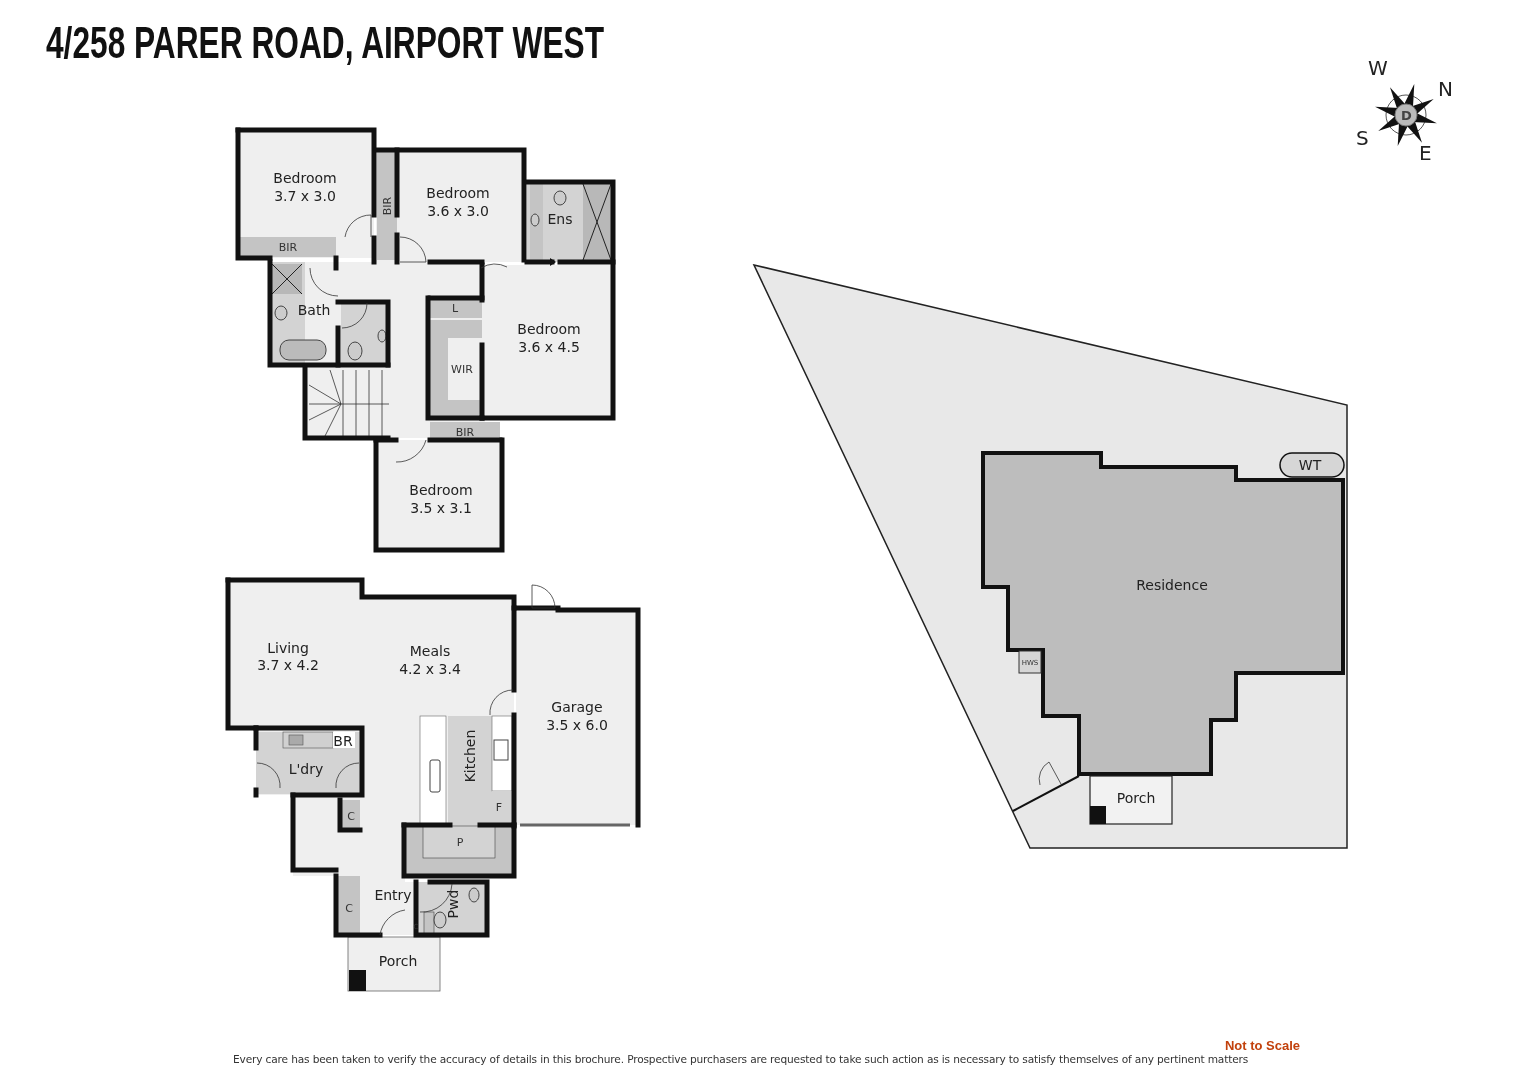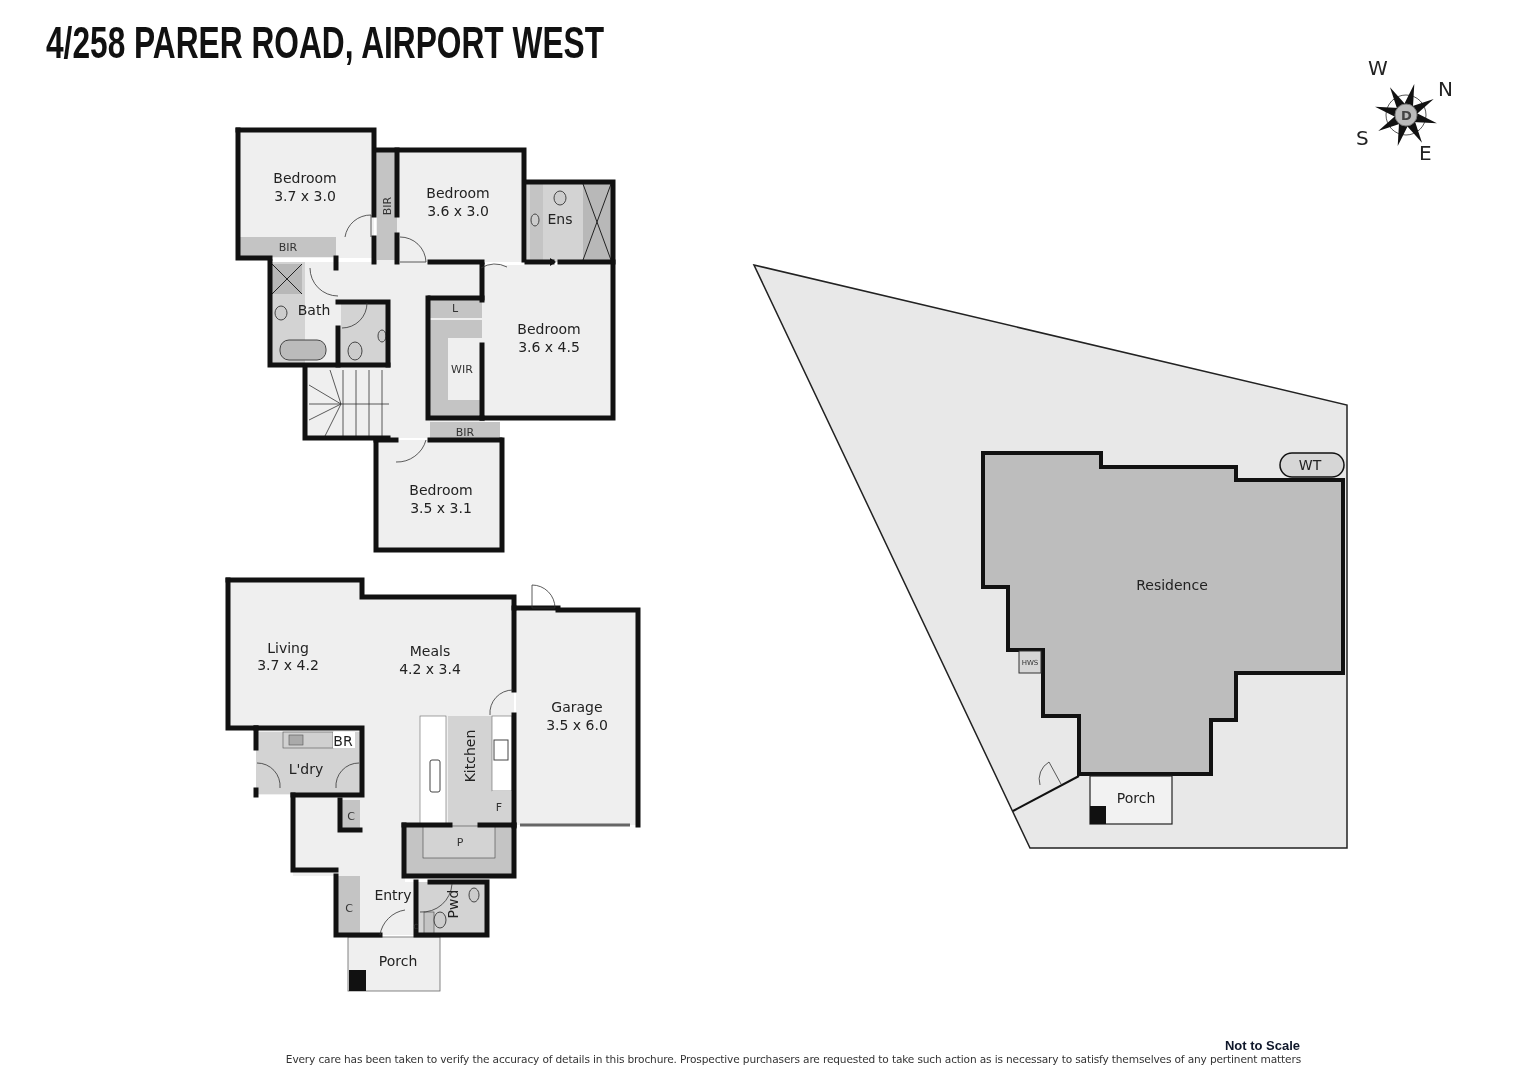--- a/index.html
+++ b/index.html
@@ -3,22 +3,22 @@
 <meta charset="utf-8">
 <style>
   html,body{margin:0;padding:0;background:#fff;}
   body{width:1528px;height:1080px;position:relative;overflow:hidden;font-family:"DejaVu Sans",sans-serif;}
   .title{position:absolute;left:46px;top:18px;font-family:"Liberation Sans",sans-serif;font-weight:bold;font-size:44px;letter-spacing:0px;color:#111;transform:scaleX(0.72);transform-origin:left top;white-space:nowrap;}
   svg.plan{position:absolute;left:0;top:0;}
   .lbl{font-family:"DejaVu Sans",sans-serif;font-size:14px;fill:#222;}
   .sm{font-family:"DejaVu Sans",sans-serif;font-size:11px;fill:#333;}
   .tiny{font-family:"DejaVu Sans",sans-serif;font-size:7px;fill:#333;}
   .compass{font-family:"DejaVu Sans",sans-serif;font-size:20px;fill:#222;}
-  .nts{position:absolute;right:228px;top:1038px;font-family:"Liberation Sans",sans-serif;font-weight:bold;font-size:13px;color:#0f172a;}
-  .disc{position:absolute;left:233px;top:1053px;width:1068px;font-family:"DejaVu Sans",sans-serif;font-size:10.6px;color:#333;white-space:nowrap;letter-spacing:-0.15px;text-align:right;}
+  .nts{position:absolute;right:228px;top:1038px;font-family:"Liberation Sans",sans-serif;font-weight:bold;font-size:13px;color:#c2410c;}
+  .disc{position:absolute;left:233px;top:1053px;width:1068px;font-family:"DejaVu Sans",sans-serif;font-size:10.6px;color:#333;white-space:nowrap;letter-spacing:-0.15px;}
 </style>
 </head>
 <body>
 
 <div class="title">4/258 PARER ROAD, AIRPORT WEST</div>
 
 <svg class="plan" width="1528" height="1080" viewBox="0 0 1528 1080">
 
   <g>
     <g transform="translate(1406,115)">

